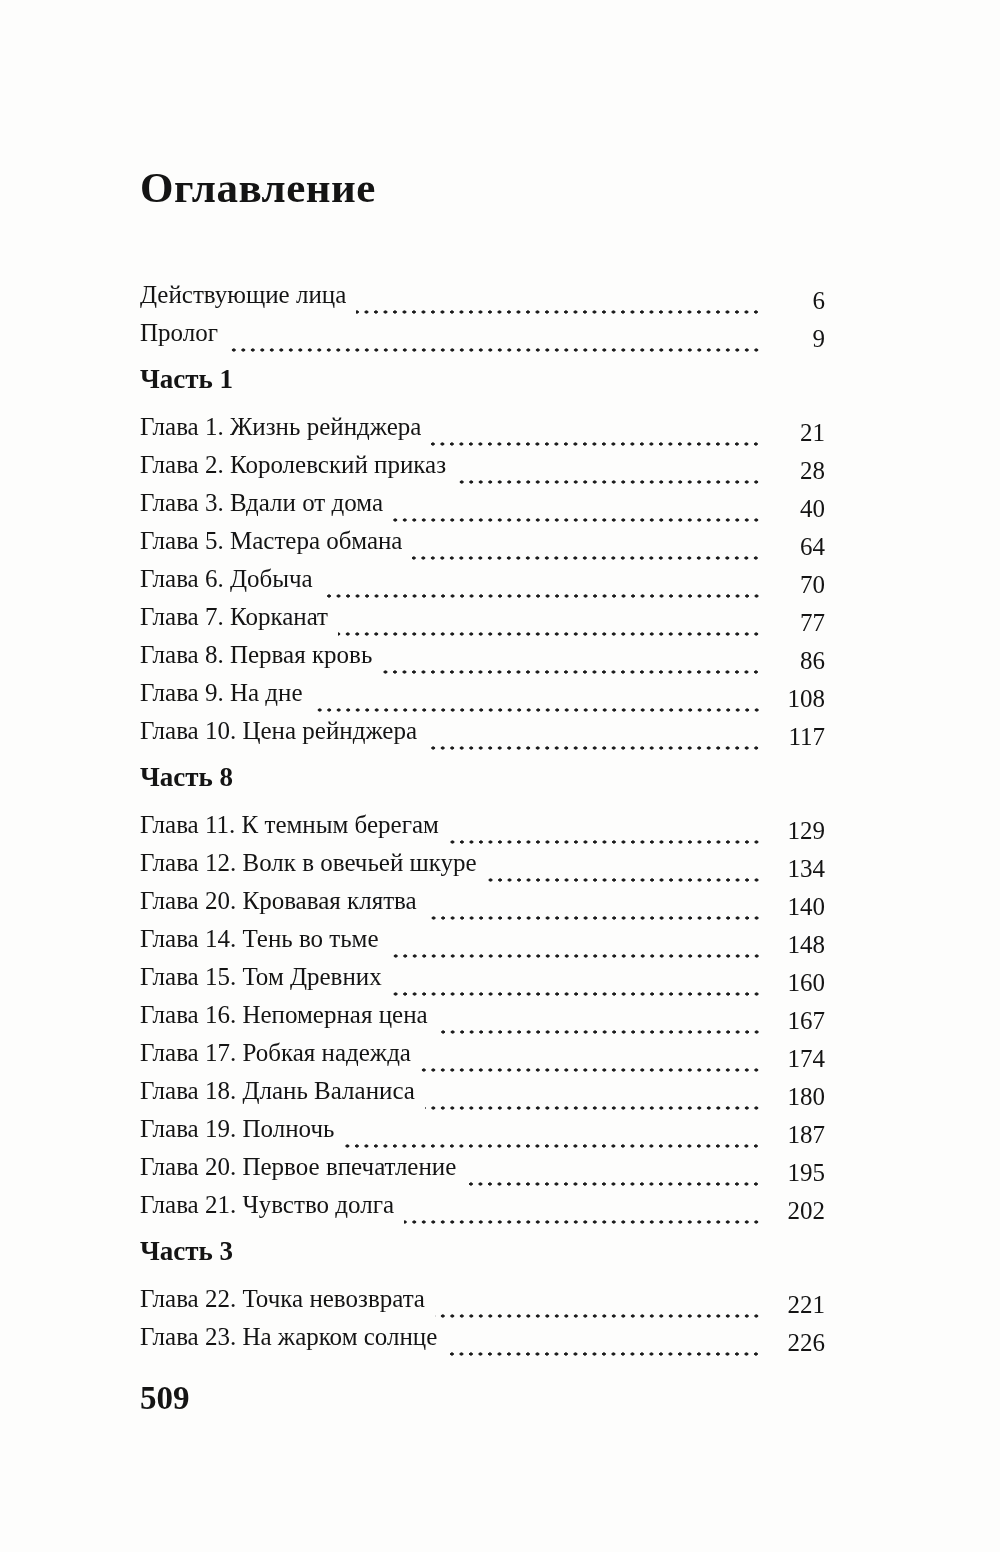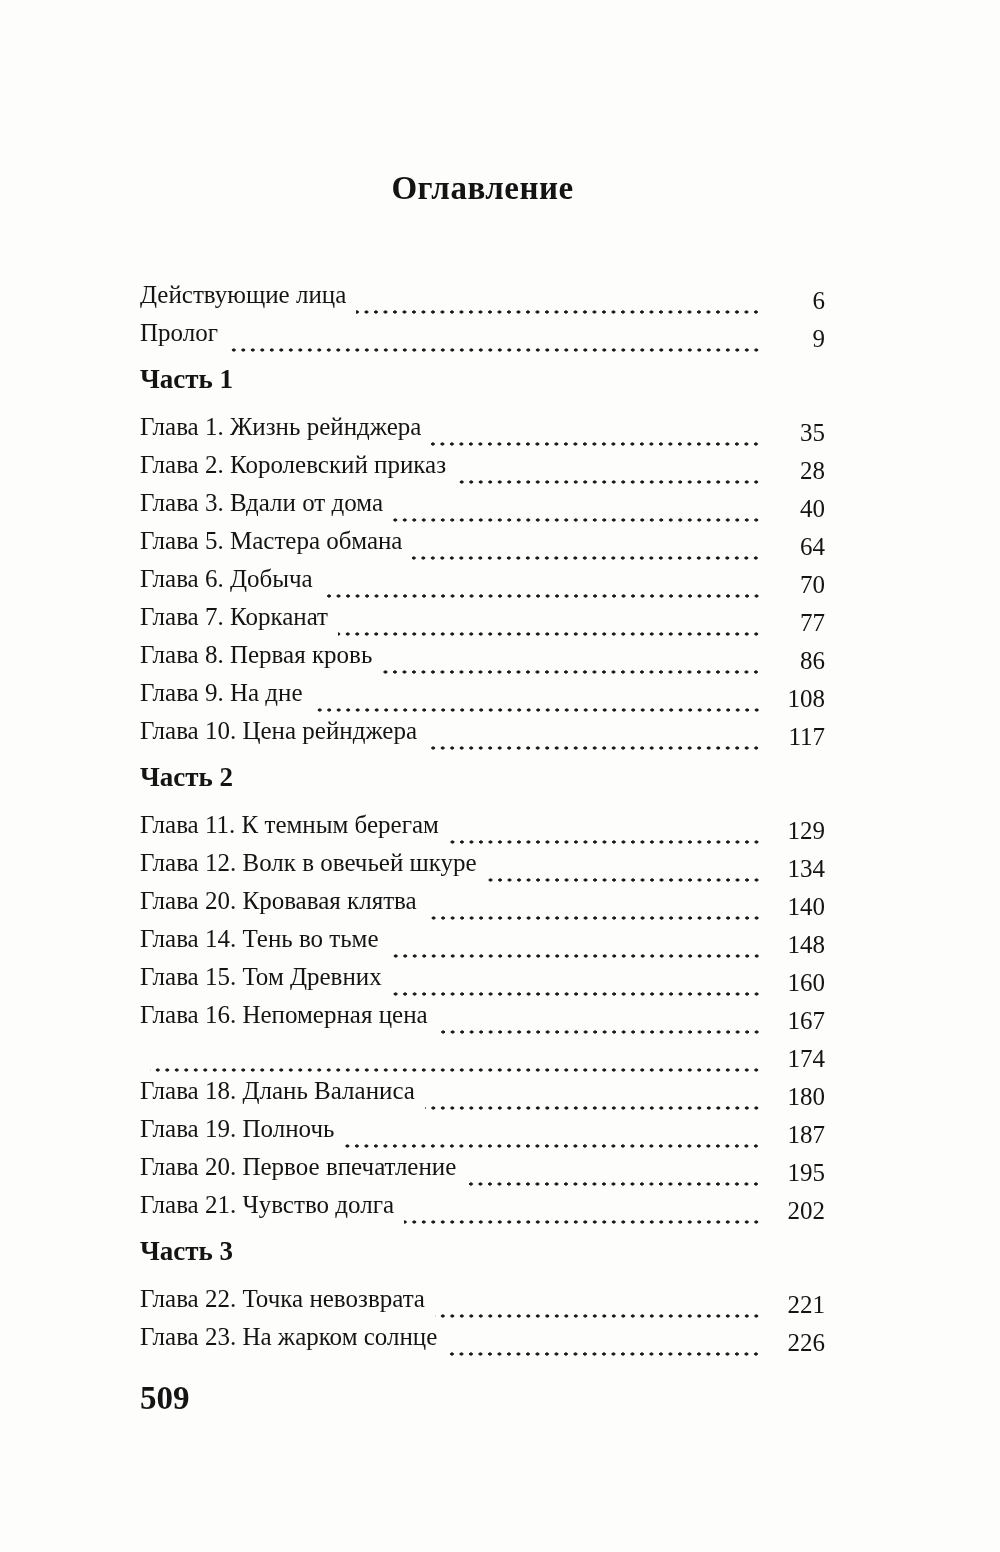--- a/index.html
+++ b/index.html
@@ -16,22 +16,21 @@
   .page {
     box-sizing: border-box;
     width: 1000px;
     height: 1552px;
     padding: 166px 175px 0 140px;
     background: #fdfdfc;
     overflow: hidden;
   }
   .page-title {
     margin: 0 0 66px 0;
-    text-align: center;
-    font-size: 33px;
+    font-size: 43px;
     line-height: 44px;
     font-weight: 700;
     letter-spacing: 0.5px;
   }
   .toc-row {
     display: flex;
     align-items: flex-end;
     height: 38px;
     font-size: 25px;
     line-height: 38px;
@@ -84,21 +83,21 @@
       </div>
       <div class="toc-row">
         <span class="toc-title">Пролог</span>
         <span class="leader"></span>
         <span class="toc-page-num">9</span>
       </div>
       <div class="part-heading">Часть 1</div>
       <div class="toc-row">
         <span class="toc-title">Глава 1. Жизнь рейнджера</span>
         <span class="leader"></span>
-        <span class="toc-page-num">35</span>
+        <span class="toc-page-num">21</span>
       </div>
       <div class="toc-row">
         <span class="toc-title">Глава 2. Королевский приказ</span>
         <span class="leader"></span>
         <span class="toc-page-num">28</span>
       </div>
       <div class="toc-row">
         <span class="toc-title">Глава 3. Вдали от дома</span>
         <span class="leader"></span>
         <span class="toc-page-num">40</span>
@@ -126,21 +125,21 @@
       <div class="toc-row">
         <span class="toc-title">Глава 9. На дне</span>
         <span class="leader"></span>
         <span class="toc-page-num">108</span>
       </div>
       <div class="toc-row">
         <span class="toc-title">Глава 10. Цена рейнджера</span>
         <span class="leader"></span>
         <span class="toc-page-num">117</span>
       </div>
-      <div class="part-heading">Часть 2</div>
+      <div class="part-heading">Часть 8</div>
       <div class="toc-row">
         <span class="toc-title">Глава 11. К темным берегам</span>
         <span class="leader"></span>
         <span class="toc-page-num">129</span>
       </div>
       <div class="toc-row">
         <span class="toc-title">Глава 12. Волк в овечьей шкуре</span>
         <span class="leader"></span>
         <span class="toc-page-num">134</span>
       </div>
@@ -158,20 +157,21 @@
         <span class="toc-title">Глава 15. Том Древних</span>
         <span class="leader"></span>
         <span class="toc-page-num">160</span>
       </div>
       <div class="toc-row">
         <span class="toc-title">Глава 16. Непомерная цена</span>
         <span class="leader"></span>
         <span class="toc-page-num">167</span>
       </div>
       <div class="toc-row">
+        <span class="toc-title">Глава 17. Робкая надежда</span>
         <span class="leader"></span>
         <span class="toc-page-num">174</span>
       </div>
       <div class="toc-row">
         <span class="toc-title">Глава 18. Длань Валаниса</span>
         <span class="leader"></span>
         <span class="toc-page-num">180</span>
       </div>
       <div class="toc-row">
         <span class="toc-title">Глава 19. Полночь</span>

